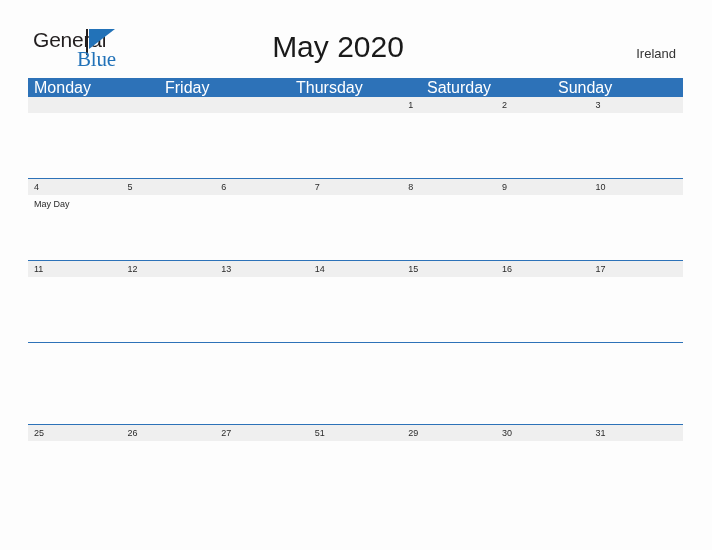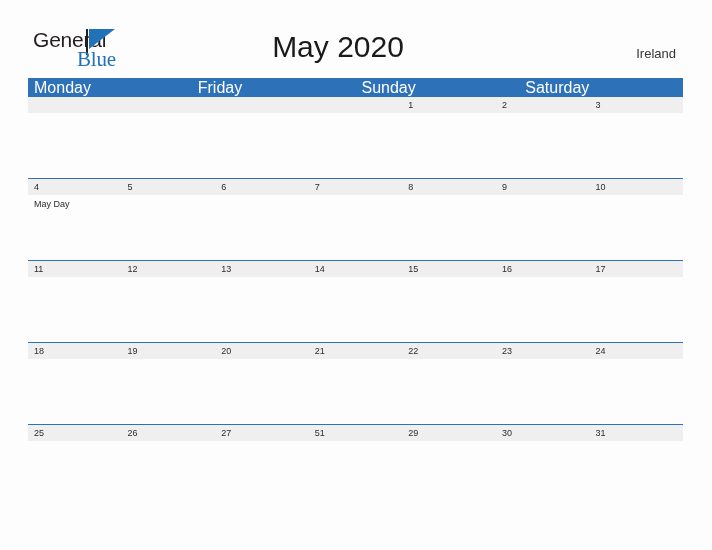--- a/index.html
+++ b/index.html
@@ -187,22 +187,23 @@
 
     <div class="country">Ireland</div>
 
   </div>
 
   <div class="calendar">
 
     <div class="weekday-row" id="weekday-row">
         <div class="weekday-cell">Monday</div>
         <div class="weekday-cell">Friday</div>
+        <div class="weekday-cell">Thursday</div>
+        <div class="weekday-cell">Saturday</div>
         <div class="weekday-cell">Sunday</div>
-        <div class="weekday-cell">Saturday</div>
       </div>
 
     <div id="weeks-container">
         <div class="week-row">
           <div class="date-band">
             <div class="date-cell"></div>
             <div class="date-cell"></div>
             <div class="date-cell"></div>
             <div class="date-cell"></div>
             <div class="date-cell">1</div>
@@ -255,29 +256,20 @@
             <div class="event-cell"></div>
             <div class="event-cell"></div>
             <div class="event-cell"></div>
             <div class="event-cell"></div>
             <div class="event-cell"></div>
             <div class="event-cell"></div>
             <div class="event-cell"></div>
           </div>
         </div>
         <div class="week-row">
-          <div class="date-band">
-            <div class="date-cell">18</div>
-            <div class="date-cell">19</div>
-            <div class="date-cell">20</div>
-            <div class="date-cell">21</div>
-            <div class="date-cell">22</div>
-            <div class="date-cell">23</div>
-            <div class="date-cell">24</div>
-          </div>
           <div class="event-band">
             <div class="event-cell"></div>
             <div class="event-cell"></div>
             <div class="event-cell"></div>
             <div class="event-cell"></div>
             <div class="event-cell"></div>
             <div class="event-cell"></div>
             <div class="event-cell"></div>
           </div>
         </div>

